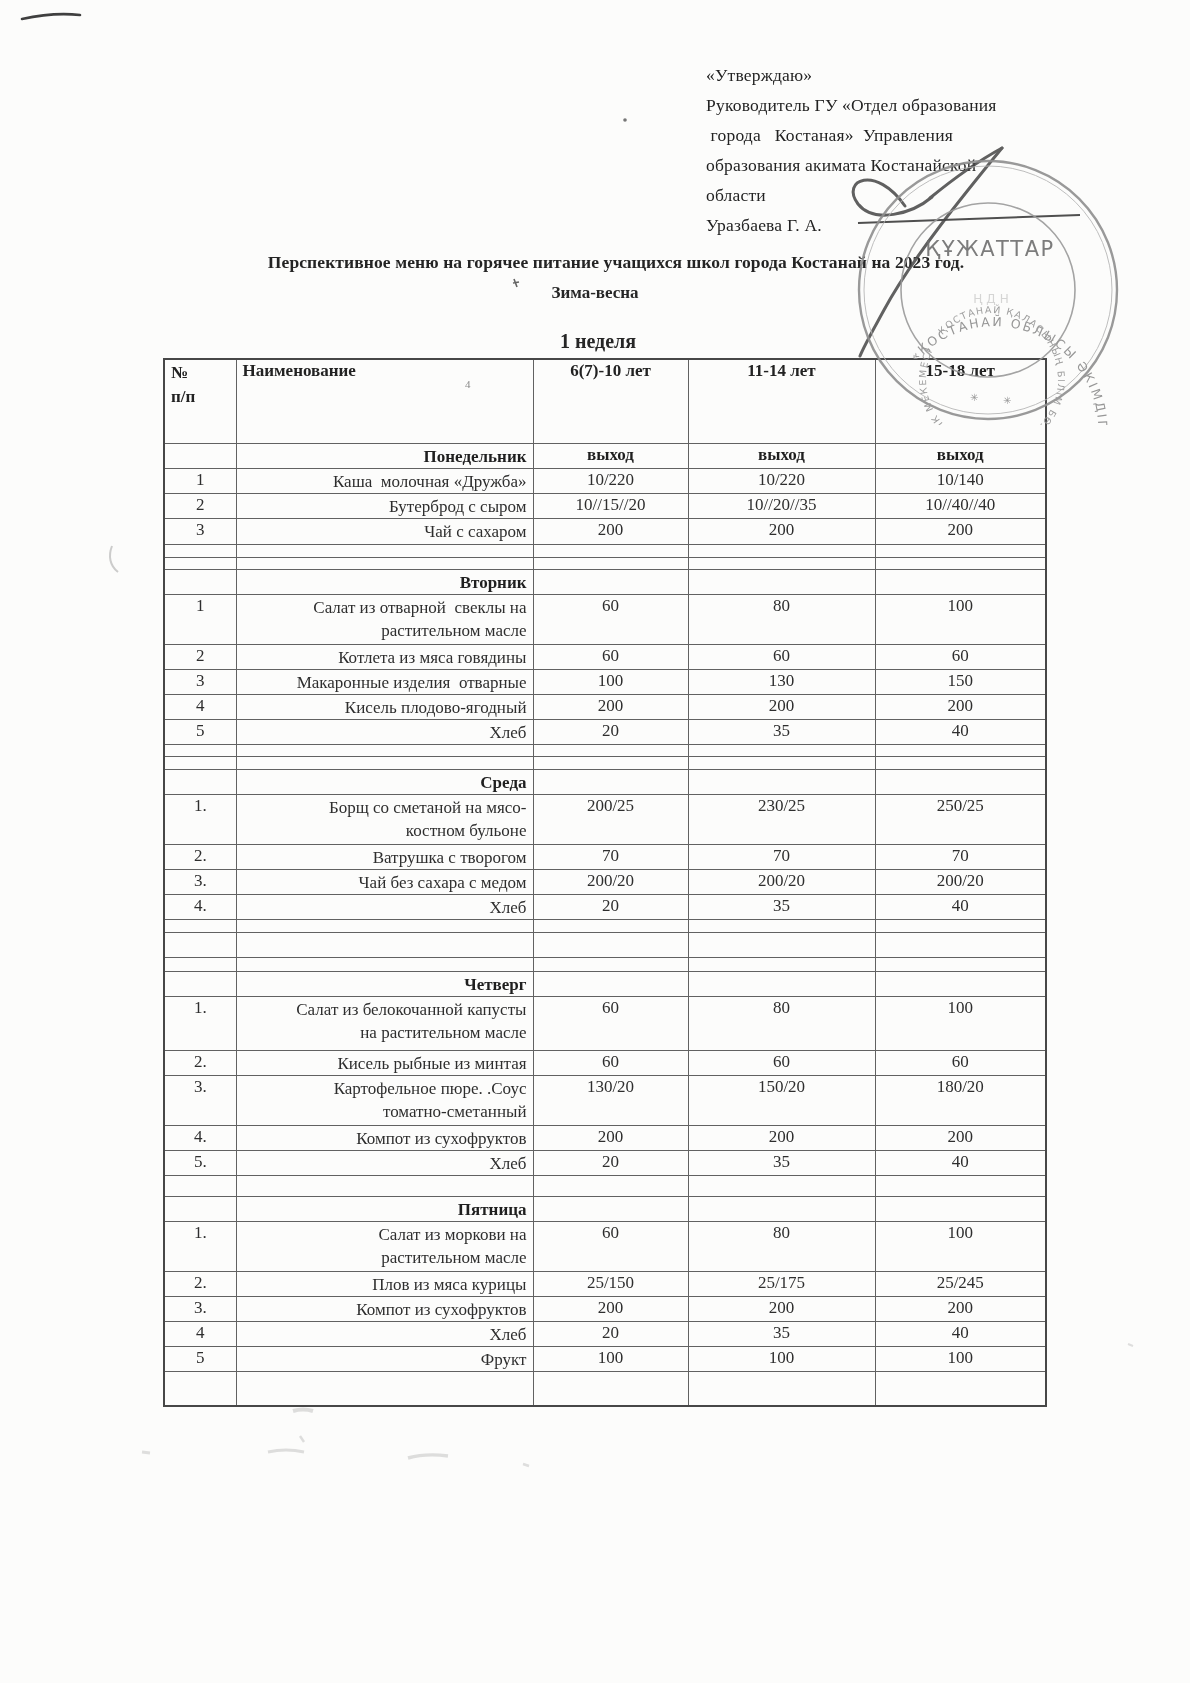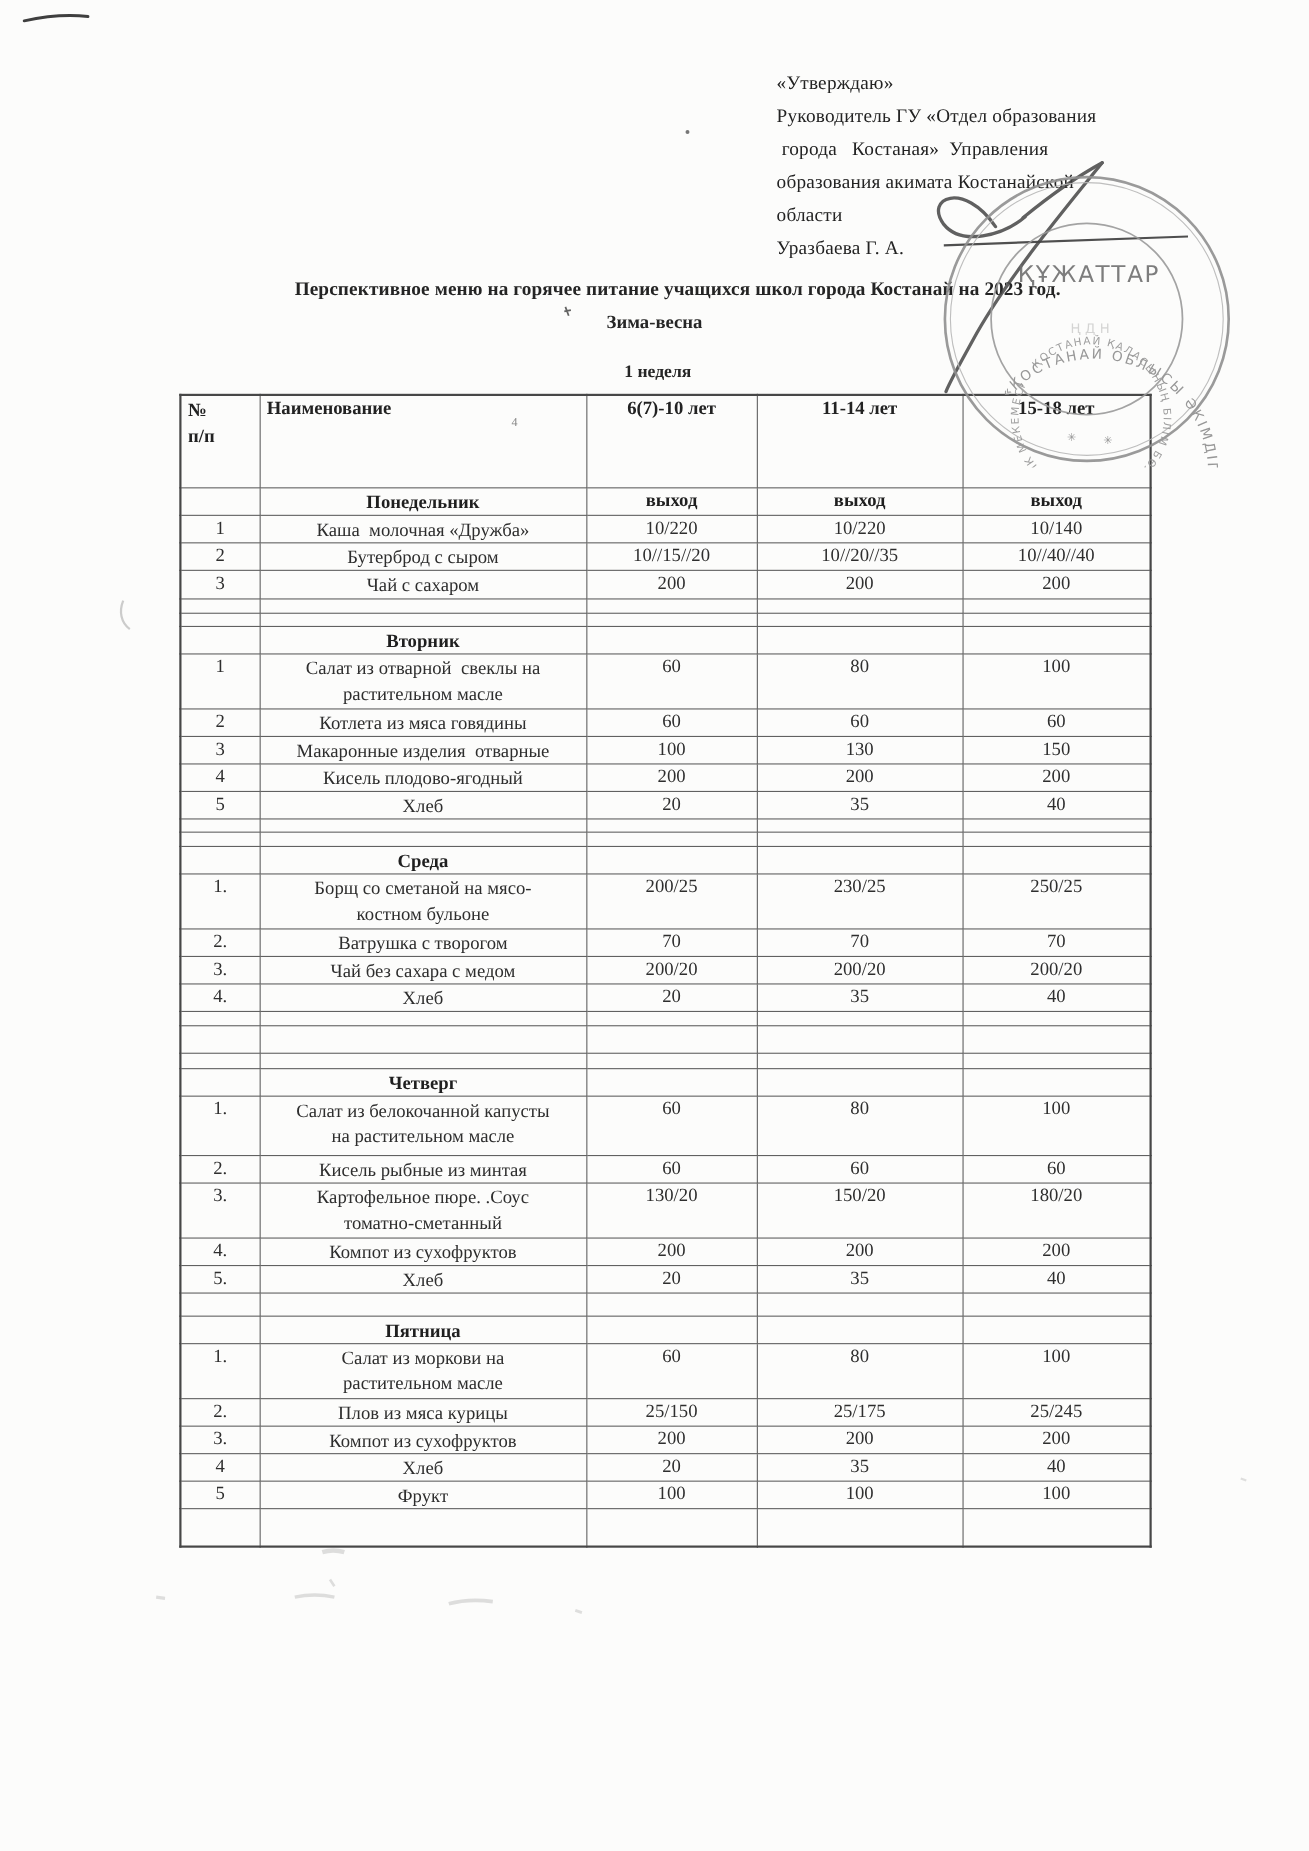--- a/index.html
+++ b/index.html
@@ -15,39 +15,39 @@
     font-weight:normal;font-size:17.5px;line-height:30px;
     white-space:pre;color:#232323;letter-spacing:.2px;
   }
   
   .doc-title{
     position:absolute;left:0;top:252px;width:1190px;box-sizing:border-box;
     padding-left:42px;text-align:center;
     font-weight:bold;font-size:17.5px;color:#242424;letter-spacing:.1px;
   }
   .doc-sub1{position:absolute;left:0;top:283px;width:1190px;text-align:center;font-weight:bold;font-size:17px;}
-  .doc-sub2{position:absolute;left:0;top:330px;width:1190px;text-align:center;font-weight:bold;font-size:16px;padding-left:6px;box-sizing:border-box;}
+  .doc-sub2{position:absolute;left:0;top:330px;width:1190px;text-align:center;font-weight:bold;font-size:20px;padding-left:6px;box-sizing:border-box;}
   
   table.menu{
     position:absolute;left:163px;top:358px;width:882px;
     border-collapse:collapse;table-layout:fixed;
     font-size:17px;color:#2e2e2e;
     border:2.5px solid #474747;
   }
   table.menu td, table.menu th{
     border:1.4px solid #616161;
     padding:1px 6px 0 6px;
     vertical-align:top;overflow:hidden;
   }
   table.menu thead th{height:82px;font-weight:bold;color:#222;}
   th.h-num{text-align:left;padding-left:9px;font-weight:bold;line-height:24px;}
   th.h-name{text-align:left;padding-left:8px;}
   th.h-age{}
   td.c-num{text-align:center;padding:1px 2px 0 2px;}
-  td.c-name{text-align:center;white-space:pre-wrap;line-height:23px;padding-left:8px;}
+  td.c-name{text-align:right;white-space:pre-wrap;line-height:23px;padding-left:8px;}
   td.c-val{text-align:center;}
   tr.day td.c-name{font-weight:bold;color:#1f1f1f;}
   tr.day td.c-val{font-weight:bold;color:#1f1f1f;}
   tr.spacer td{padding:0;}
   
   svg.overlay{position:absolute;left:0;top:0;pointer-events:none;}
   .stamp-box{position:absolute;left:853px;top:155px;width:270px;height:270px;pointer-events:none;}
   .stray-digit{
     position:absolute;left:465px;top:378px;font-size:11px;color:#6b6b6b;opacity:.8;
     font-family:"Liberation Serif",serif;

